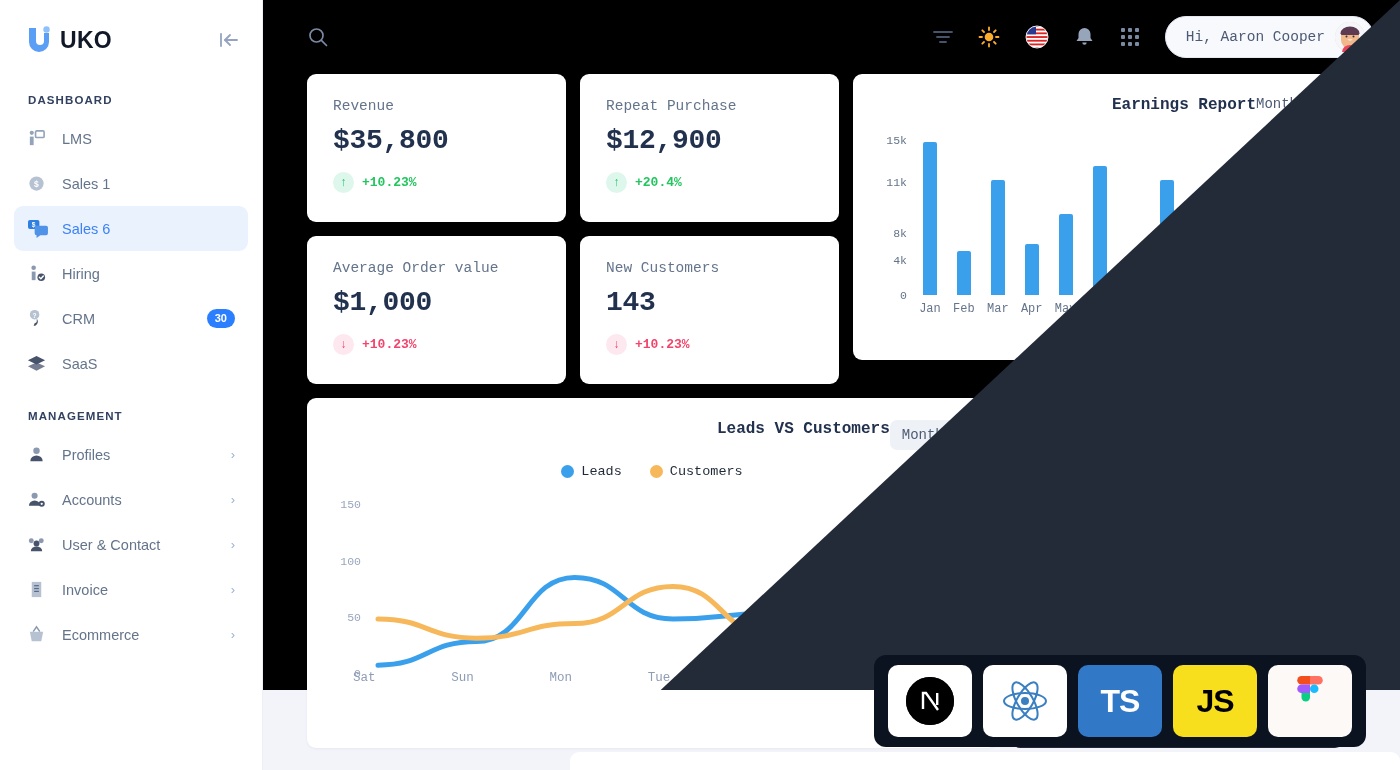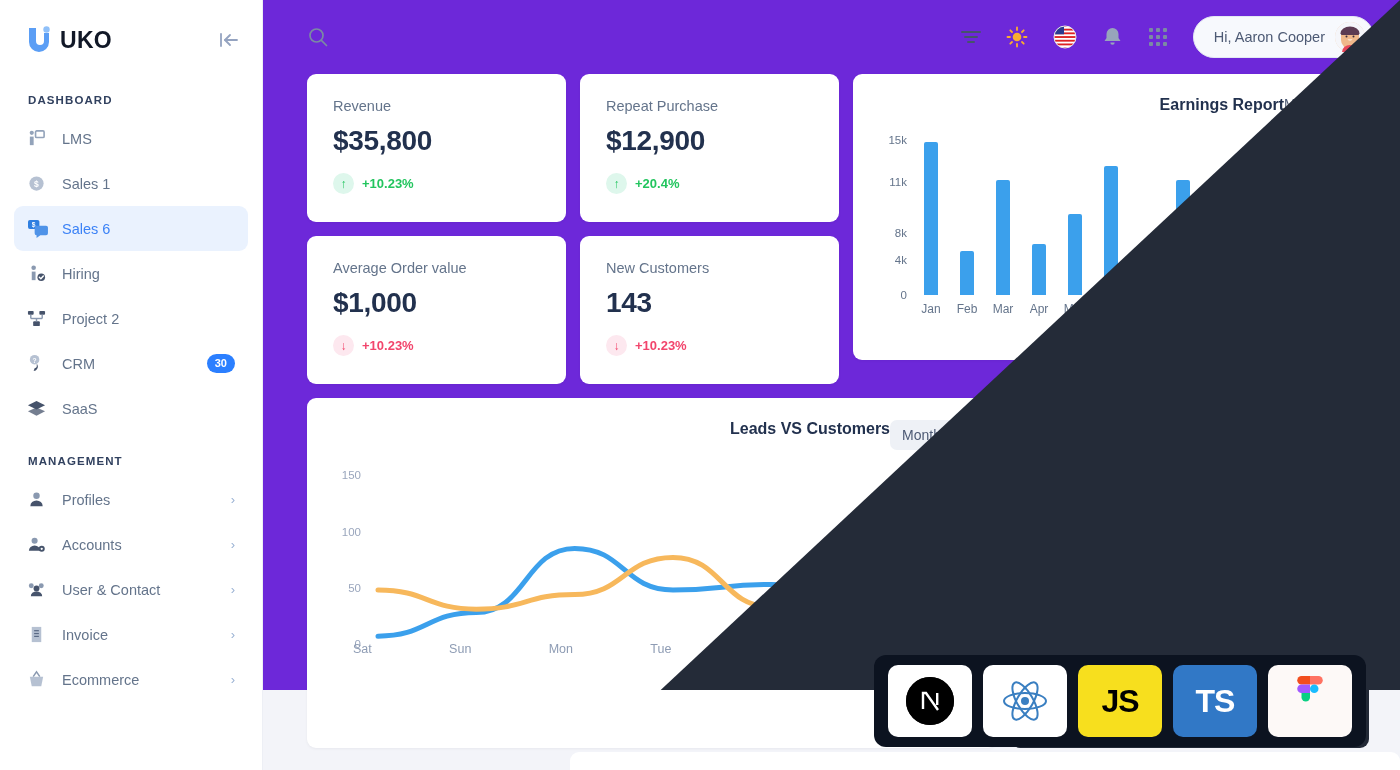--- a/index.html
+++ b/index.html
@@ -47,21 +47,22 @@
   .nav-item.active .lbl { color: #3b82f6; }
   .nav-badge {
     background: #2b7fff; color: #fff; font-size: 11px; font-weight: bold;
     border-radius: 10px; padding: 2px 8px; line-height: 1.3;
   }
   .chev { color: #9ab2d4; font-size: 13px; }
 
   
   .main {
     position: absolute; left: 263px; top: 0; right: 0; bottom: 0;
-    background: #6d28d9;
+    background: #000000;
+    font-family: Liberation Mono, monospace;
   }
   .topbar {
     height: 74px; display: flex; align-items: center;
     padding: 0 26px 0 44px; justify-content: space-between;
   }
   .topbar-icons { display: flex; align-items: center; gap: 25px; }
   .tb-ico { cursor: pointer; display: flex; align-items: center; }
   .user-chip {
     display: flex; align-items: center; gap: 10px;
     border: 1px solid #e3e8f3; border-radius: 22px;
@@ -71,21 +72,21 @@
   .avatar {
     width: 30px; height: 30px; border-radius: 50%;
     background: #f1d0b6; position: relative; overflow: visible;
     font-size: 21px; line-height: 30px; text-align: center;
   }
   .avatar .dot {
     position: absolute; right: -1px; bottom: -1px; width: 11px; height: 11px;
     border-radius: 50%; background: #22c55e; border: 2px solid #fff;
   }
 
-  .content { padding: 0 31px 0 44px; }
+  .content { padding: 0 56px 0 44px; }
   .grid-top { display: flex; gap: 14px; }
   .kpi-col { width: 532px; display: flex; flex-wrap: wrap; gap: 14px; }
   .card {
     background: #fff; border-radius: 9px; box-shadow: 0 1px 3px rgba(16,24,40,.05);
   }
   .kpi {
     width: 259px; height: 148px; padding: 24px 26px;
   }
   .kpi .k-title { font-size: 14.5px; color: #64748b; }
   .kpi .k-value {
@@ -277,34 +278,20 @@
             <circle cx="7" cy="4" r="2.4" fill="#8a99b0"></circle>
             <path d="M5 8 h4 v9 h-4z" fill="#8a99b0"></path>
             <circle cx="15" cy="14" r="4" fill="#46536b"></circle>
             <polyline points="13,14 14.6,15.6 17.2,12.6" fill="none" stroke="#fff" stroke-width="1.5" stroke-linecap="round"></polyline>
           </svg>
       </span>
       <span class="lbl">Hiring</span>
     </div>
 
 
-    <div class="nav-item">
-      <span class="ico">
-        <svg width="19" height="19" viewBox="0 0 20 20">
-            <rect x="1" y="2" width="6" height="4" rx="1" fill="#46536b"></rect>
-            <rect x="13" y="2" width="6" height="4" rx="1" fill="#46536b"></rect>
-            <rect x="6.5" y="13" width="7" height="5" rx="1" fill="#46536b"></rect>
-            <line x1="4" y1="6" x2="4" y2="10" stroke="#8a99b0" stroke-width="1.5"></line>
-            <line x1="16" y1="6" x2="16" y2="10" stroke="#8a99b0" stroke-width="1.5"></line>
-            <line x1="4" y1="10" x2="16" y2="10" stroke="#8a99b0" stroke-width="1.5"></line>
-            <line x1="10" y1="10" x2="10" y2="13" stroke="#8a99b0" stroke-width="1.5"></line>
-          </svg>
-      </span>
-      <span class="lbl">Project 2</span>
-    </div>
 
     <div class="nav-item">
       <span class="ico">
         <svg width="19" height="19" viewBox="0 0 20 20">
             <circle cx="8" cy="6" r="5" fill="#b6c1d2"></circle>
             <text x="8" y="9" font-size="7" fill="#fff" text-anchor="middle" font-family="Liberation Sans" font-weight="bold">?</text>
             <path d="M11 11 a5 5 0 0 1 -4 7 l1-3 a3 3 0 0 0 2 -4z" fill="#46536b"></path>
           </svg>
       </span>
       <span class="lbl">CRM</span>
@@ -599,20 +586,30 @@
 
         <div class="card leads-card">
           <div class="card-head">
             <div class="card-title">Leads VS Customers</div>
             <div class="month-pill">
               <span>Month</span>
               <span class="chev-down">⌄</span>
             </div>
           </div>
 
+          <div class="legend">
+            <div class="legend-item">
+              <span class="legend-dot" style="background:#3ba0ec"></span>
+              <span>Leads</span>
+            </div>
+            <div class="legend-item">
+              <span class="legend-dot" style="background:#f7b85c"></span>
+              <span>Customers</span>
+            </div>
+          </div>
 
           <div class="line-wrap">
             <div class="ly-axis" id="line-y">
                 <div class="ly-tick" style="top: 11.25px;">150</div>
                 <div class="ly-tick" style="top: 67.5px;">100</div>
                 <div class="ly-tick" style="top: 123.75px;">50</div>
                 <div class="ly-tick" style="top: 180px;">0</div>
               </div>
             <svg id="line-svg" width="600" height="180" viewBox="0 0 600 180" style="position:absolute;left:42px;top:8px;">
                 <path d="M5,172.125 C54.166666666666664,172.125 54.166666666666664,148.5 103.33333333333333,148.5 C152.5,148.5 152.5,84.375 201.66666666666666,84.375 C250.83333333333331,84.375 250.83333333333331,126 300,126 C349.16666666666663,126 349.16666666666663,120.375 398.3333333333333,120.375 C447.5,120.375 447.5,140.625 496.6666666666667,140.625 C545.8333333333334,140.625 545.8333333333334,112.5 595,112.5" fill="none" stroke="#3ba0ec" stroke-width="5" stroke-linecap="round"></path>
@@ -670,25 +667,25 @@
     <div class="logo-tile lt-react">
       <svg width="50" height="46" viewBox="0 0 50 46">
         <g fill="none" stroke="#3a7fc1" stroke-width="2">
           <ellipse cx="25" cy="23" rx="21" ry="8"></ellipse>
           <ellipse cx="25" cy="23" rx="21" ry="8" transform="rotate(60 25 23)"></ellipse>
           <ellipse cx="25" cy="23" rx="21" ry="8" transform="rotate(120 25 23)"></ellipse>
         </g>
         <circle cx="25" cy="23" r="4" fill="#3a7fc1"></circle>
       </svg>
     </div>
+    <div class="logo-tile lt-ts">
+      <span>TS</span>
+    </div>
     <div class="logo-tile lt-js">
       <span>JS</span>
-    </div>
-    <div class="logo-tile lt-ts">
-      <span>TS</span>
     </div>
     <div class="logo-tile lt-figma">
       <svg width="34" height="50" viewBox="0 0 34 50">
         <path d="M8.5 0 h8.5 v8.5 h-8.5 a4.25 4.25 0 0 1 0 -8.5z" fill="#f24e1e"></path>
         <path d="M17 0 h8.5 a4.25 4.25 0 0 1 0 8.5 h-8.5z" fill="#ff7262"></path>
         <path d="M8.5 8.5 h8.5 v8.5 h-8.5 a4.25 4.25 0 0 1 0 -8.5z" fill="#a259ff"></path>
         <circle cx="21.25" cy="12.75" r="4.25" fill="#1abcfe"></circle>
         <path d="M8.5 17 h8.5 v4.25 a4.25 4.25 0 1 1 -8.5 0z" fill="#0acf83"></path>
       </svg>
     </div>

